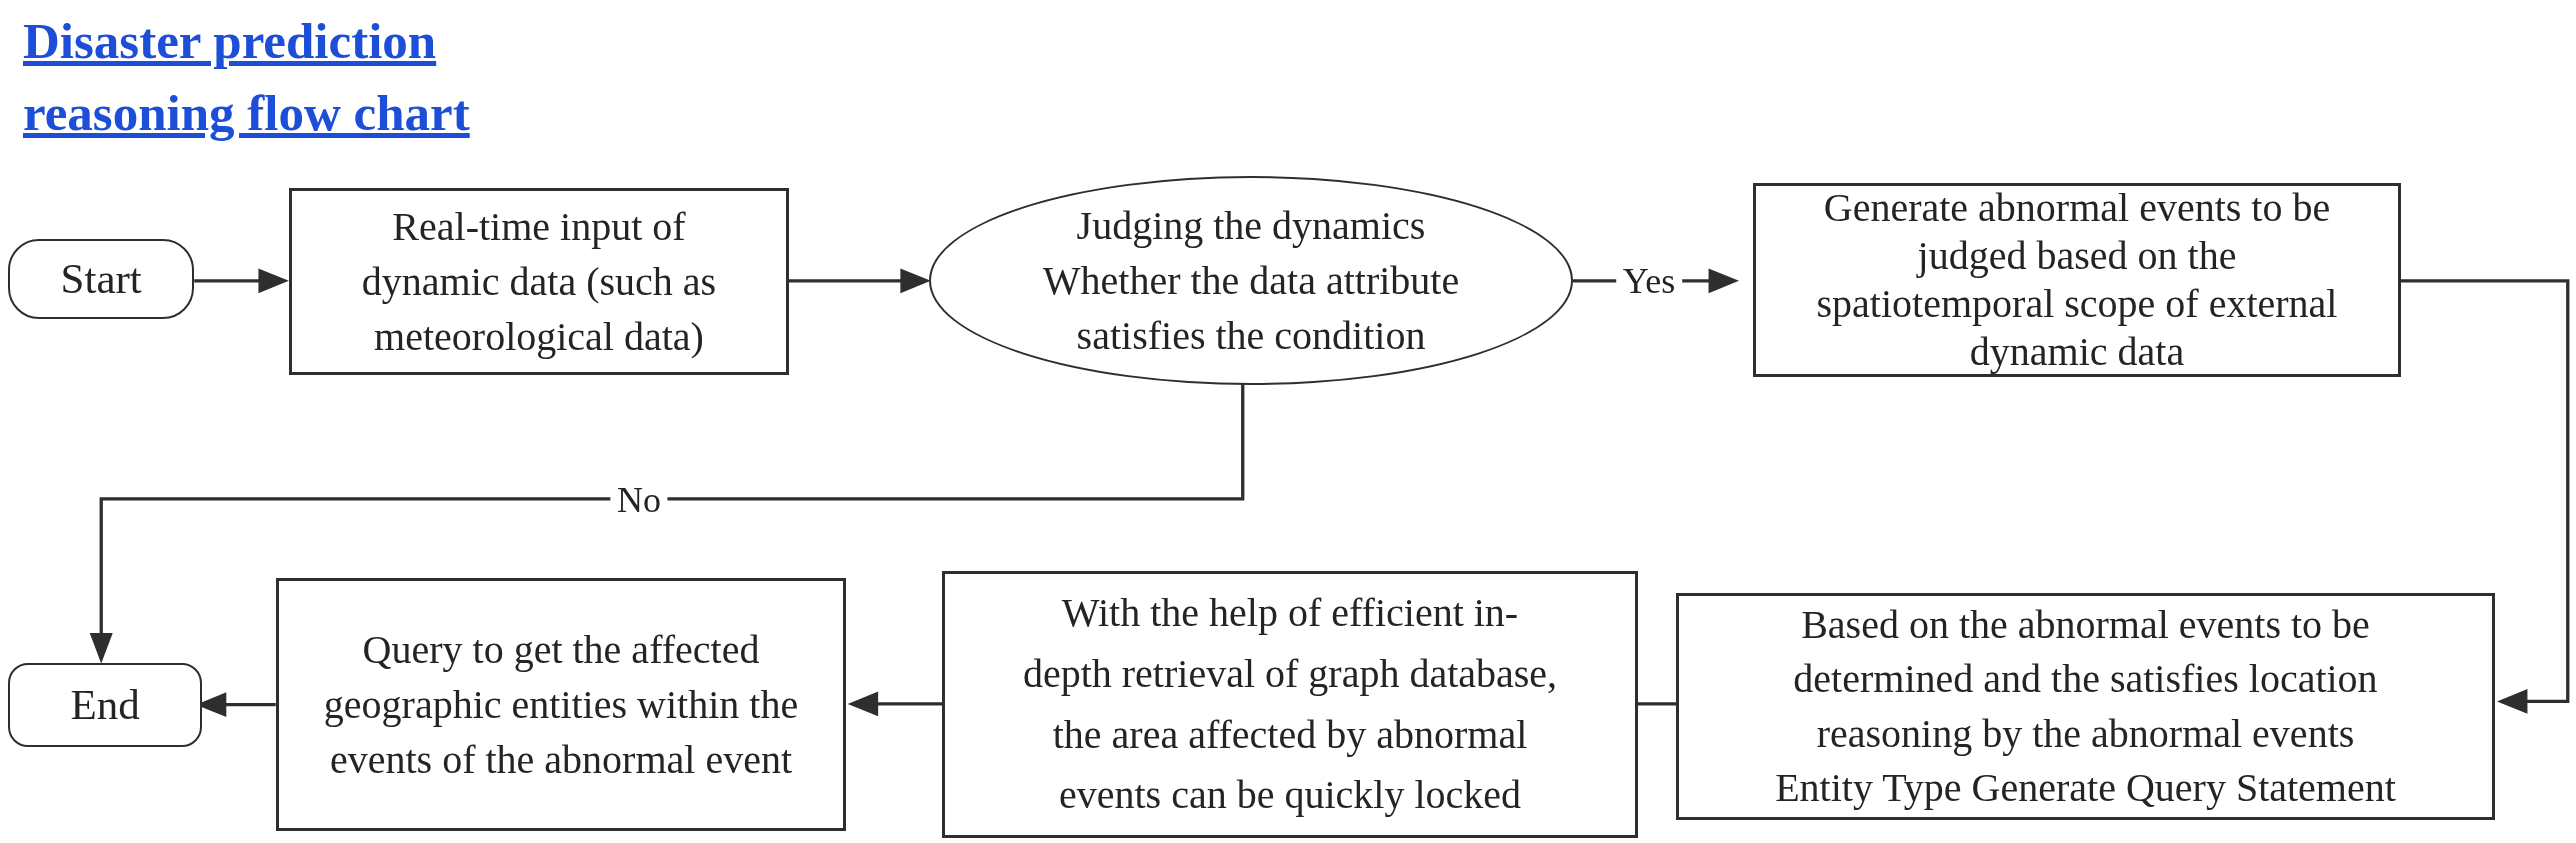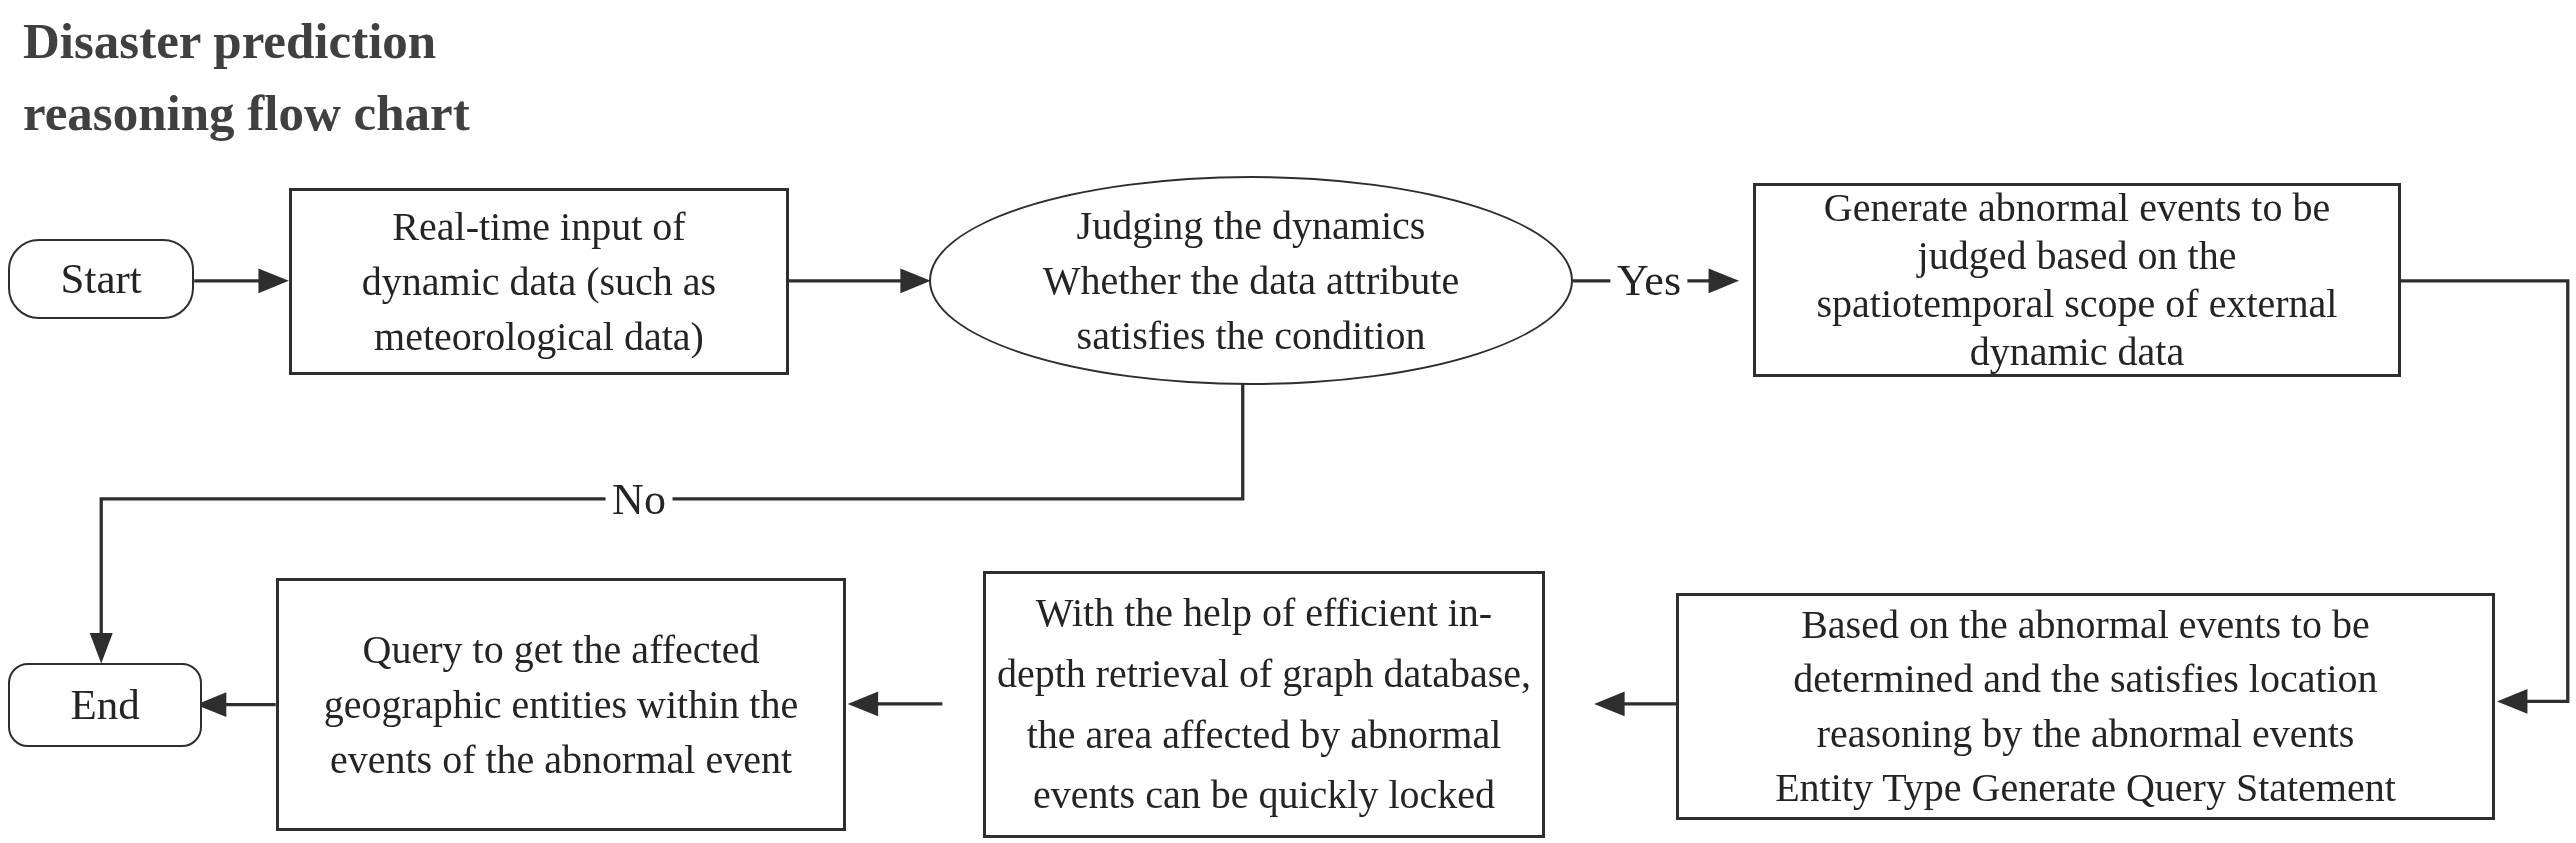--- a/index.html
+++ b/index.html
@@ -31,22 +31,23 @@
     fill:var(--stroke);
     stroke:none;
   }
   .page-title{
     position:absolute;
     left:23px;
     top:5px;
     font-size:51px;
     line-height:1.42;
     font-weight:bold;
-    color:#404040;
+    color:#1d4ed8;
     white-space:nowrap;
+    text-decoration:underline;
   }
   .node{
     position:absolute;
     box-sizing:border-box;
     display:flex;
     flex-direction:column;
     align-items:center;
     justify-content:center;
     text-align:left;
     background:var(--bg);
@@ -59,28 +60,28 @@
     border-radius:31px;
     border-width:2.5px;
     font-size:43px;
   }
   #node-start{left:8.2px;  top:239px; width:186px; height:80px;}
   #node-end  {left:8.2px;  top:663px; width:194px; height:84px;border-radius:20px;}
   #node-input    {left:289px;  top:188px; width:500px; height:187px;}
   #node-decision {left:929px; top:176px; width:644px; height:209px; border-radius:50%; border-width:2.5px;}
   #node-generate {left:1738px; top:183px; width:648px; height:194px; line-height:1.2;margin-left:15px;}
   #node-based    {left:1676px; top:593px; width:819px; height:227px; line-height:1.36;}
-  #node-retrieval{left:942px; top:571px; width:562px; height:267px; line-height:1.52;margin-left:41px;}
+  #node-retrieval{left:942px; top:571px; width:696px; height:267px; line-height:1.52;}
   #node-query    {left:276px;  top:578px; width:570px; height:253px;}
   .edge-label{
     position:absolute;
     transform:translate(-50%,-50%);
     background:var(--bg);
     padding:0 6.6px;
-    font-size:44px;
+    font-size:36px;
     line-height:1;
     white-space:nowrap;
   }
   #label-yes{left:1649px; top:281px;}
   #label-no {left:639px;  top:500px;}
 </style>
 </head>
 <body>
 
 <div id="canvas">

